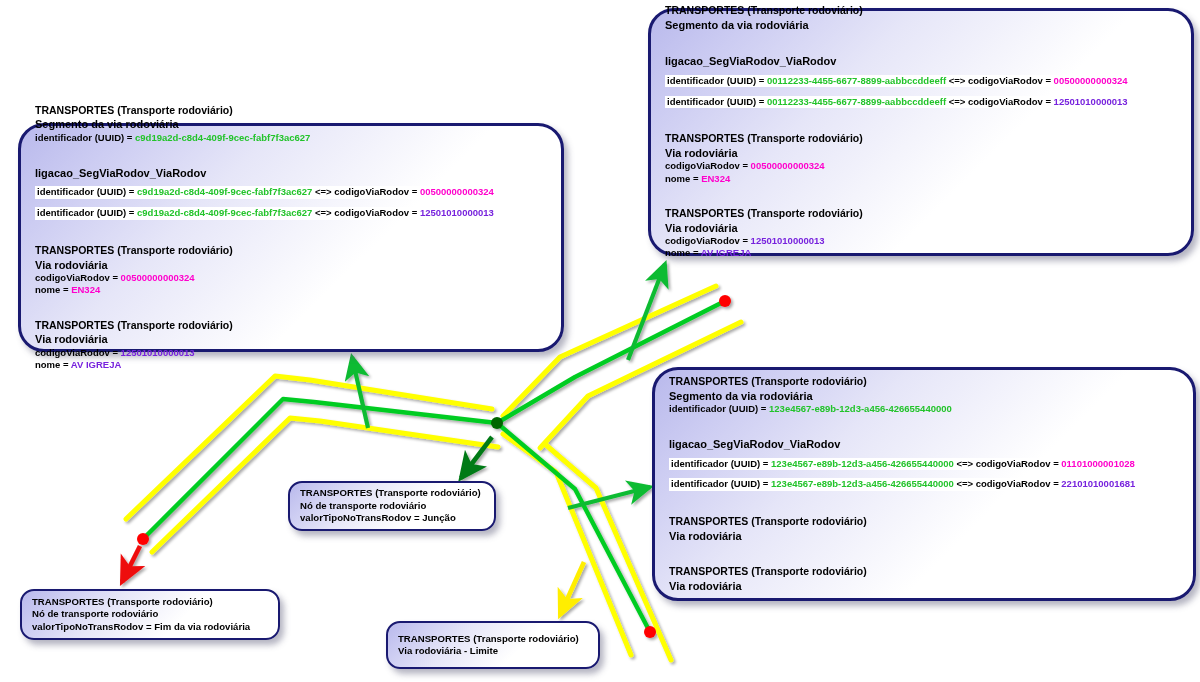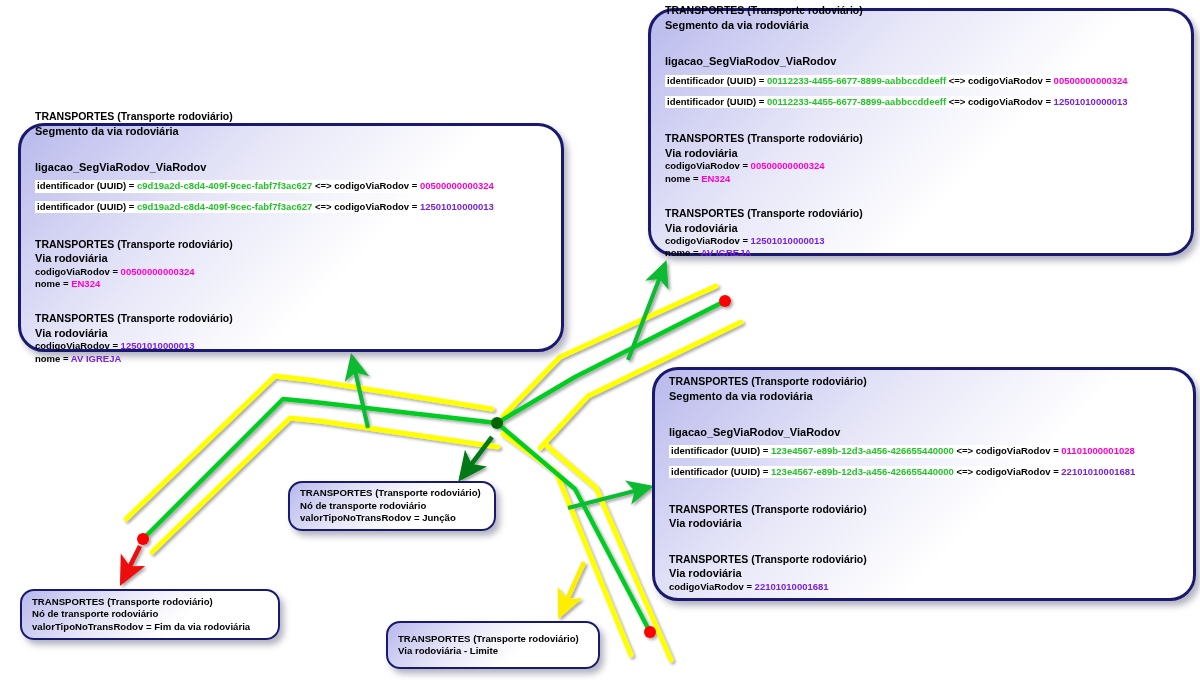--- a/index.html
+++ b/index.html
@@ -125,20 +125,21 @@
       <line x1="492" y1="437" x2="461" y2="478" stroke="#067a16" stroke-width="4.6" marker-end="url(#arrDark)"></line>
       <line x1="140" y1="546" x2="122" y2="582" stroke="#ee1111" stroke-width="4.6" marker-end="url(#arrRed)"></line>
       <line x1="584" y1="562" x2="560" y2="615" stroke="#ffee00" stroke-width="4.6" marker-end="url(#arrYellow)"></line>
     </g>
   </svg>
 
   <div class="box big" id="box-topleft">
     <div class="blk first">
       <div class="ln hdr">TRANSPORTES (Transporte rodoviário)</div>
       <div class="ln sub">Segmento da via rodoviária</div>
+      <div class="ln row"><span>identificador (UUID) = </span><span class="uuid">c9d19a2d-c8d4-409f-9cec-fabf7f3ac627</span></div>
     </div>
     <div class="blk">
       <div class="ln sub">ligacao_SegViaRodov_ViaRodov</div>
       <div class="ln relwrap"><span class="rel"><span>identificador (UUID) = </span><span class="uuid">c9d19a2d-c8d4-409f-9cec-fabf7f3ac627</span><span> &lt;=&gt; codigoViaRodov = </span><span class="magenta">00500000000324</span></span></div>
       <div class="ln relwrap"><span class="rel"><span>identificador (UUID) = </span><span class="uuid">c9d19a2d-c8d4-409f-9cec-fabf7f3ac627</span><span> &lt;=&gt; codigoViaRodov = </span><span class="violet">12501010000013</span></span></div>
     </div>
     <div class="blk">
       <div class="ln hdr">TRANSPORTES (Transporte rodoviário)</div>
       <div class="ln sub">Via rodoviária</div>
       <div class="ln row"><span>codigoViaRodov = </span><span class="magenta">00500000000324</span></div>
@@ -173,34 +174,34 @@
       <div class="ln sub">Via rodoviária</div>
       <div class="ln row"><span>codigoViaRodov = </span><span class="violet">12501010000013</span></div>
       <div class="ln row"><span>nome = </span><span class="violet">AV IGREJA</span></div>
     </div>
   </div>
 
   <div class="box big" id="box-bottomright">
     <div class="blk first">
       <div class="ln hdr">TRANSPORTES (Transporte rodoviário)</div>
       <div class="ln sub">Segmento da via rodoviária</div>
+      <div class="ln row"><span>identificador (UUID) = </span><span class="uuid">123e4567-e89b-12d3-a456-426655440000</span></div>
     </div>
     <div class="blk">
       <div class="ln sub">ligacao_SegViaRodov_ViaRodov</div>
       <div class="ln relwrap"><span class="rel"><span>identificador (UUID) = </span><span class="uuid">123e4567-e89b-12d3-a456-426655440000</span><span> &lt;=&gt; codigoViaRodov = </span><span class="magenta">01101000001028</span></span></div>
       <div class="ln relwrap"><span class="rel"><span>identificador (UUID) = </span><span class="uuid">123e4567-e89b-12d3-a456-426655440000</span><span> &lt;=&gt; codigoViaRodov = </span><span class="violet">22101010001681</span></span></div>
     </div>
     <div class="blk">
       <div class="ln hdr">TRANSPORTES (Transporte rodoviário)</div>
       <div class="ln sub">Via rodoviária</div>
     </div>
     <div class="blk">
       <div class="ln hdr">TRANSPORTES (Transporte rodoviário)</div>
       <div class="ln sub">Via rodoviária</div>
-      <div class="ln row"><span>codigoViaRodov = </span><span class="violet">22101010001681</span></div>
     </div>
   </div>
 
   <div class="box small" id="box-junction">
     <div class="ln">TRANSPORTES (Transporte rodoviário)</div>
     <div class="ln">Nó de transporte rodoviário</div>
     <div class="ln">valorTipoNoTransRodov = Junção</div>
   </div>
 
   <div class="box small" id="box-endroad">

